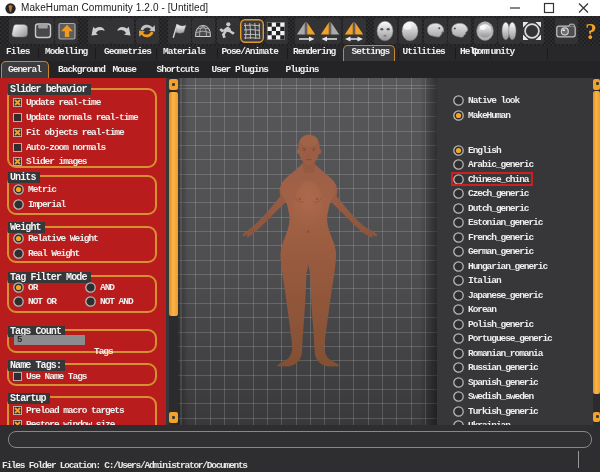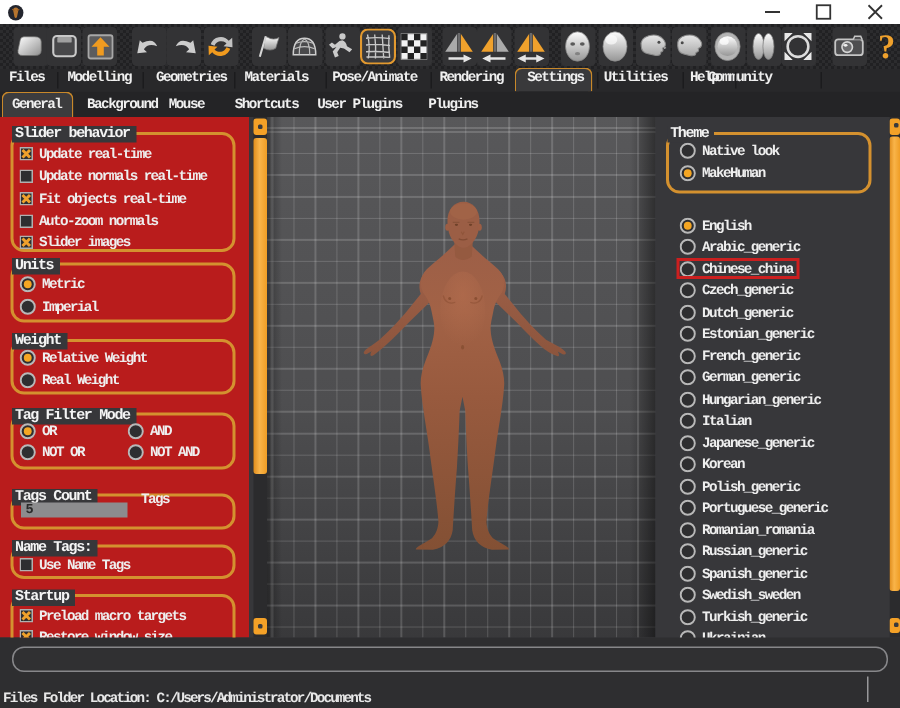--- a/index.html
+++ b/index.html
@@ -48,20 +48,21 @@
   #statsep { position:absolute; left:578px; top:451px; width:1px; height:17px; background:#98989a; }
 </style>
 </head>
 <body>
 <div id="titlebar">
   <svg class="abs" style="left:4.5px;top:2.5px" width="11" height="11" viewBox="0 0 12 12">
     <circle cx="6" cy="6" r="5.6" fill="#23252e"></circle>
     <path d="M6 2.2 C7.4 2.2 8.2 3.4 7.8 4.8 L7.2 7.6 C7 8.6 6.9 9.8 6 9.8 C5.1 9.8 5 8.6 4.8 7.6 L4.2 4.8 C3.8 3.4 4.6 2.2 6 2.2 Z" fill="#b5742f"></path>
     <path d="M3.4 3.4 L5 4.4 M8.6 3.4 L7 4.4" stroke="#9a5f26" stroke-width="0.8"></path>
   </svg>
+  <span id="titletxt">MakeHuman Community 1.2.0 - [Untitled]</span>
   <svg class="abs" style="left:509px;top:0" width="91" height="16" viewBox="0 0 91 16">
     <path d="M1 8 H11" stroke="#333" stroke-width="1.2"></path>
     <rect x="35.5" y="3.5" width="9" height="9" fill="none" stroke="#333" stroke-width="1.2"></rect>
     <path d="M70 3.5 L79 12.5 M79 3.5 L70 12.5" stroke="#333" stroke-width="1.2"></path>
   </svg>
 </div>
 <div id="toolbar">
     <svg width="0" height="0" style="position:absolute">
       <defs>
         <linearGradient id="gg" x1="0" y1="0" x2="0" y2="1">
@@ -287,21 +288,21 @@
       <div class="row" style="left:13px;top:217.8px"><svg width="11" height="11" viewBox="0 0 11 11" style="flex:none">
           <circle cx="5.5" cy="5.5" r="4.7" fill="#2e2e30" stroke="#b8b8b8" stroke-width="1.3"></circle>
         </svg><span class="lbl">NOT OR</span></div>
       <div class="row" style="left:85px;top:217.8px"><svg width="11" height="11" viewBox="0 0 11 11" style="flex:none">
           <circle cx="5.5" cy="5.5" r="4.7" fill="#2e2e30" stroke="#b8b8b8" stroke-width="1.3"></circle>
         </svg><span class="lbl">NOT AND</span></div>
       <div class="grp" style="left:7px;top:251.0px;width:150px;height:23.8px">
         <span class="gt">Tags Count</span>
       </div>
       <div class="abs" style="left:14px;top:256.5px;width:71px;height:10.5px;background:#8c8c8e;font:bold 9px 'Liberation Mono',monospace;color:#2a2a2a;line-height:10.5px;padding-left:3px">5</div>
-      <span class="lbl abs" style="left:90px;top:249px">Tags</span>
+      <span class="lbl abs" style="left:90px;top:268px">Tags</span>
       <div class="grp" style="left:7px;top:285.0px;width:150px;height:22.6px">
         <span class="gt">Name Tags:</span>
       </div>
       <div class="row" style="left:13px;top:292.5px"><svg width="9" height="9" viewBox="0 0 9 9" style="flex:none">
           <rect x="0.5" y="0.5" width="8" height="8" fill="#2e2e30" stroke="#b0b0b0" stroke-width="1"></rect>
         </svg><span class="lbl">Use Name Tags</span></div>
       <div class="grp" style="left:7px;top:318.0px;width:150px;height:44.0px">
         <span class="gt">Startup</span>
       </div>
       <div class="row" style="left:13px;top:326.7px"><svg width="9" height="9" viewBox="0 0 9 9" style="flex:none">
@@ -419,23 +420,20 @@
     <div class="schandle" style="left:168.5px;top:13.5px;width:9px;height:224.5px"></div>
     <div class="scbtn" style="left:168.5px;top:334px;width:9px;height:11px"></div>
     <div class="scdot" style="left:171.5px;top:338px"></div>
     <div class="sctrack" style="left:593px;top:0px;width:7px;height:347px"></div>
     <div class="scbtn" style="left:593px;top:0.5px;width:7px;height:11px"></div>
     <div class="scdot" style="left:595.5px;top:4px"></div>
     <div class="schandle" style="left:593px;top:13px;width:7px;height:303px"></div>
     <div class="scbtn" style="left:593px;top:334px;width:7px;height:9.5px"></div>
     <div class="scdot" style="left:595.5px;top:337px"></div>
   <div id="rpanel">
-      <div class="grp" style="left:6.800000000000011px;top:9.6px;width:137px;height:41.3px">
-        <span class="gt">Theme</span>
-      </div>
       <div class="row" style="left:16px;top:17.2px"><svg width="11" height="11" viewBox="0 0 11 11" style="flex:none">
           <circle cx="5.5" cy="5.5" r="4.7" fill="#2e2e30" stroke="#b8b8b8" stroke-width="1.3"></circle>
         </svg><span class="lbl">Native look</span></div>
       <div class="row" style="left:16px;top:31.8px"><svg width="11" height="11" viewBox="0 0 11 11" style="flex:none">
           <circle cx="5.5" cy="5.5" r="4.7" fill="#2e2e30" stroke="#b8b8b8" stroke-width="1.3"></circle>
           <circle cx="5.5" cy="5.5" r="2.6" fill="#f5a623"></circle>
         </svg><span class="lbl">MakeHuman</span></div>
       <div class="row" style="left:16px;top:66.9px"><svg width="11" height="11" viewBox="0 0 11 11" style="flex:none">
           <circle cx="5.5" cy="5.5" r="4.7" fill="#2e2e30" stroke="#b8b8b8" stroke-width="1.3"></circle>
           <circle cx="5.5" cy="5.5" r="2.6" fill="#f5a623"></circle>

